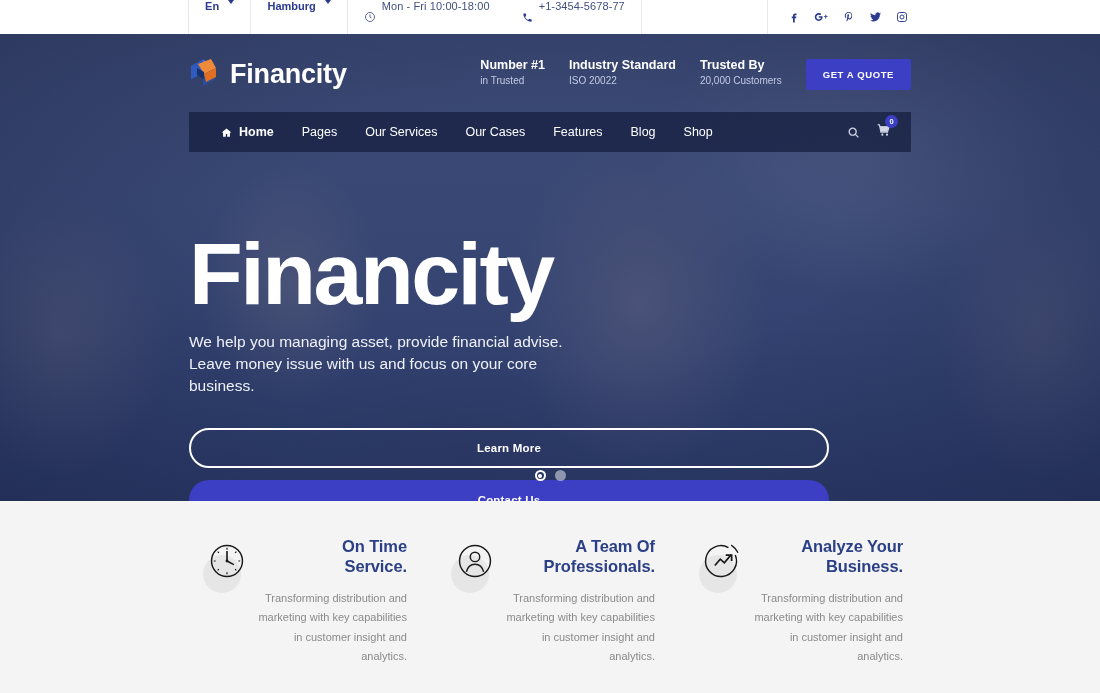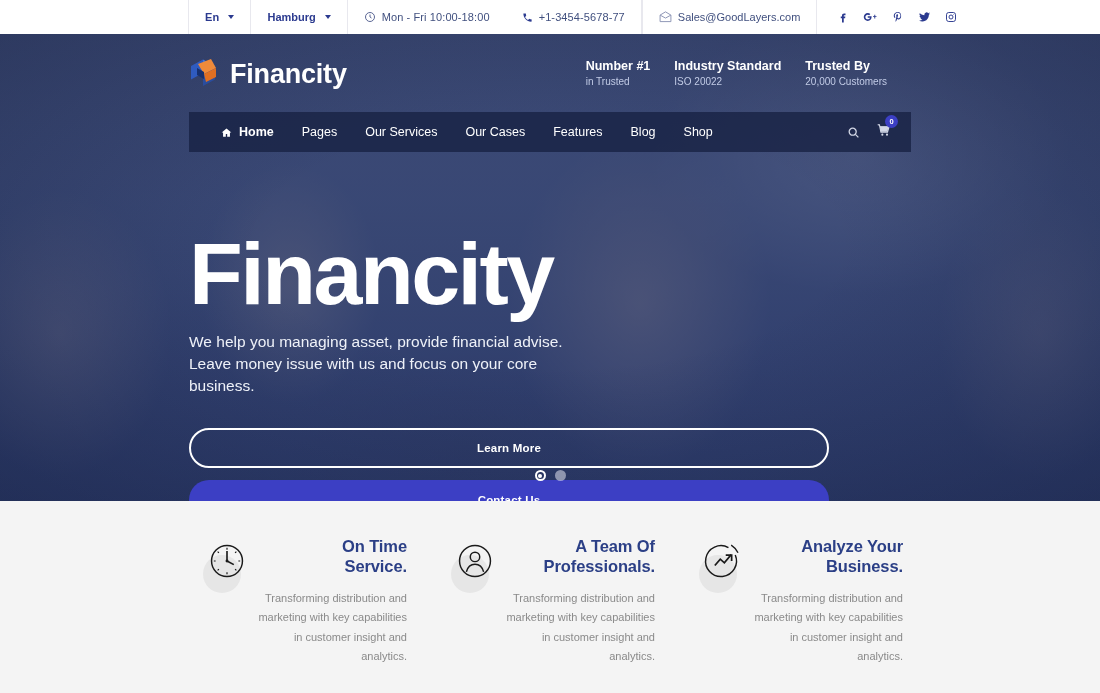--- a/index.html
+++ b/index.html
@@ -22,21 +22,20 @@
   }
   .topbar-inner {
     width: 100%;
     display: flex;
     align-items: center;
     height: 34px;
   }
   .tb-cell {
     height: 34px;
     display: flex;
-    align-items: center;
     gap: 6px;
     padding: 0 16px;
     border-left: 1px solid #e8e8ee;
     white-space: nowrap;
   }
   .tb-cell.first { border-left: 1px solid #e8e8ee; }
   .tb-lang { margin-left: 188px; font-weight: bold; color: #2b3a8f; letter-spacing: .2px;}
   .tb-city { font-weight: bold; color: #2b3a8f; }
   .caret {
     width: 0; height: 0;
@@ -236,29 +235,20 @@
     </div>
     <div class="tb-cell" style="border-left:none;">
       <span class="ico">
         <svg width="11" height="11" viewBox="0 0 24 24" fill="#2b3a8f">
           <path d="M6.6 10.8c1.4 2.8 3.8 5.2 6.6 6.6l2.2-2.2c.3-.3.7-.4 1-.2 1.2.4 2.4.6 3.6.6.6 0 1 .4 1 1V20c0 .6-.4 1-1 1C10.6 21 3 13.4 3 4c0-.6.4-1 1-1h3.5c.6 0 1 .4 1 1 0 1.3.2 2.5.6 3.6.1.4 0 .8-.2 1l-2.3 2.2z"></path>
         </svg>
       </span>
       <span class="tb-plain">+1-3454-5678-77</span>
     </div>
     <div class="tb-spacer"></div>
-    <div class="tb-cell">
-      <span class="ico">
-        <svg width="13" height="12" viewBox="0 0 24 22" fill="none" stroke="#8d95b5" stroke-width="1.8">
-          <path d="M2 7.5 12 1.5l10 6v12H2z"></path>
-            <path d="M2 7.5 12 13l10-5.5"></path>
-        </svg>
-      </span>
-      <span class="tb-email">Sales@GoodLayers.com</span>
-    </div>
     <div class="tb-social">
       <span class="ico">
         <svg width="12" height="12" viewBox="0 0 24 24" fill="#2b3a8f">
             <path d="M14.5 8.5h2.5V5h-2.8C11.6 5 10 6.8 10 9.2V11H7.5v3.5H10V23h3.5v-8.5h2.7l.5-3.5h-3.2V9.6c0-.7.3-1.1 1-1.1z"></path>
           </svg>
       </span>
       <span class="ico">
         <svg width="15" height="12" viewBox="0 0 30 24" fill="#2b3a8f">
           <path d="M9.5 10.4v3h4.3c-.3 1.9-2 3.3-4.3 3.3-2.6 0-4.7-2.1-4.7-4.7s2.1-4.7 4.7-4.7c1.2 0 2.2.4 3 1.1l2.2-2.2C13.3 4.9 11.5 4.2 9.5 4.2 5.1 4.2 1.5 7.8 1.5 12s3.6 7.8 8 7.8c4.6 0 7.7-3.2 7.7-7.8 0-.5 0-1-.1-1.6z"></path>
           <path d="M24.5 10.3V7.6h-1.9v2.7H20v1.9h2.6V15h1.9v-2.8H27v-1.9z"></path>
@@ -311,20 +301,21 @@
           <div class="stat-sub">in Trusted</div>
         </div>
         <div class="stat">
           <div class="stat-title">Industry Standard</div>
           <div class="stat-sub">ISO 20022</div>
         </div>
         <div class="stat">
           <div class="stat-title">Trusted By</div>
           <div class="stat-sub">20,000 Customers</div>
         </div>
+        <button class="quote-btn">GET A QUOTE</button>
       </div>
     </div>
 
     <div class="navbar">
       <div class="nav-items">
         <div class="nav-item active">
           <span class="ico">
             <svg width="11" height="11" viewBox="0 0 24 24" fill="#ffffff">
                 <path d="M12 3 1.5 12h3V21h6v-6h3v6h6v-9h3z"></path>
               </svg>

